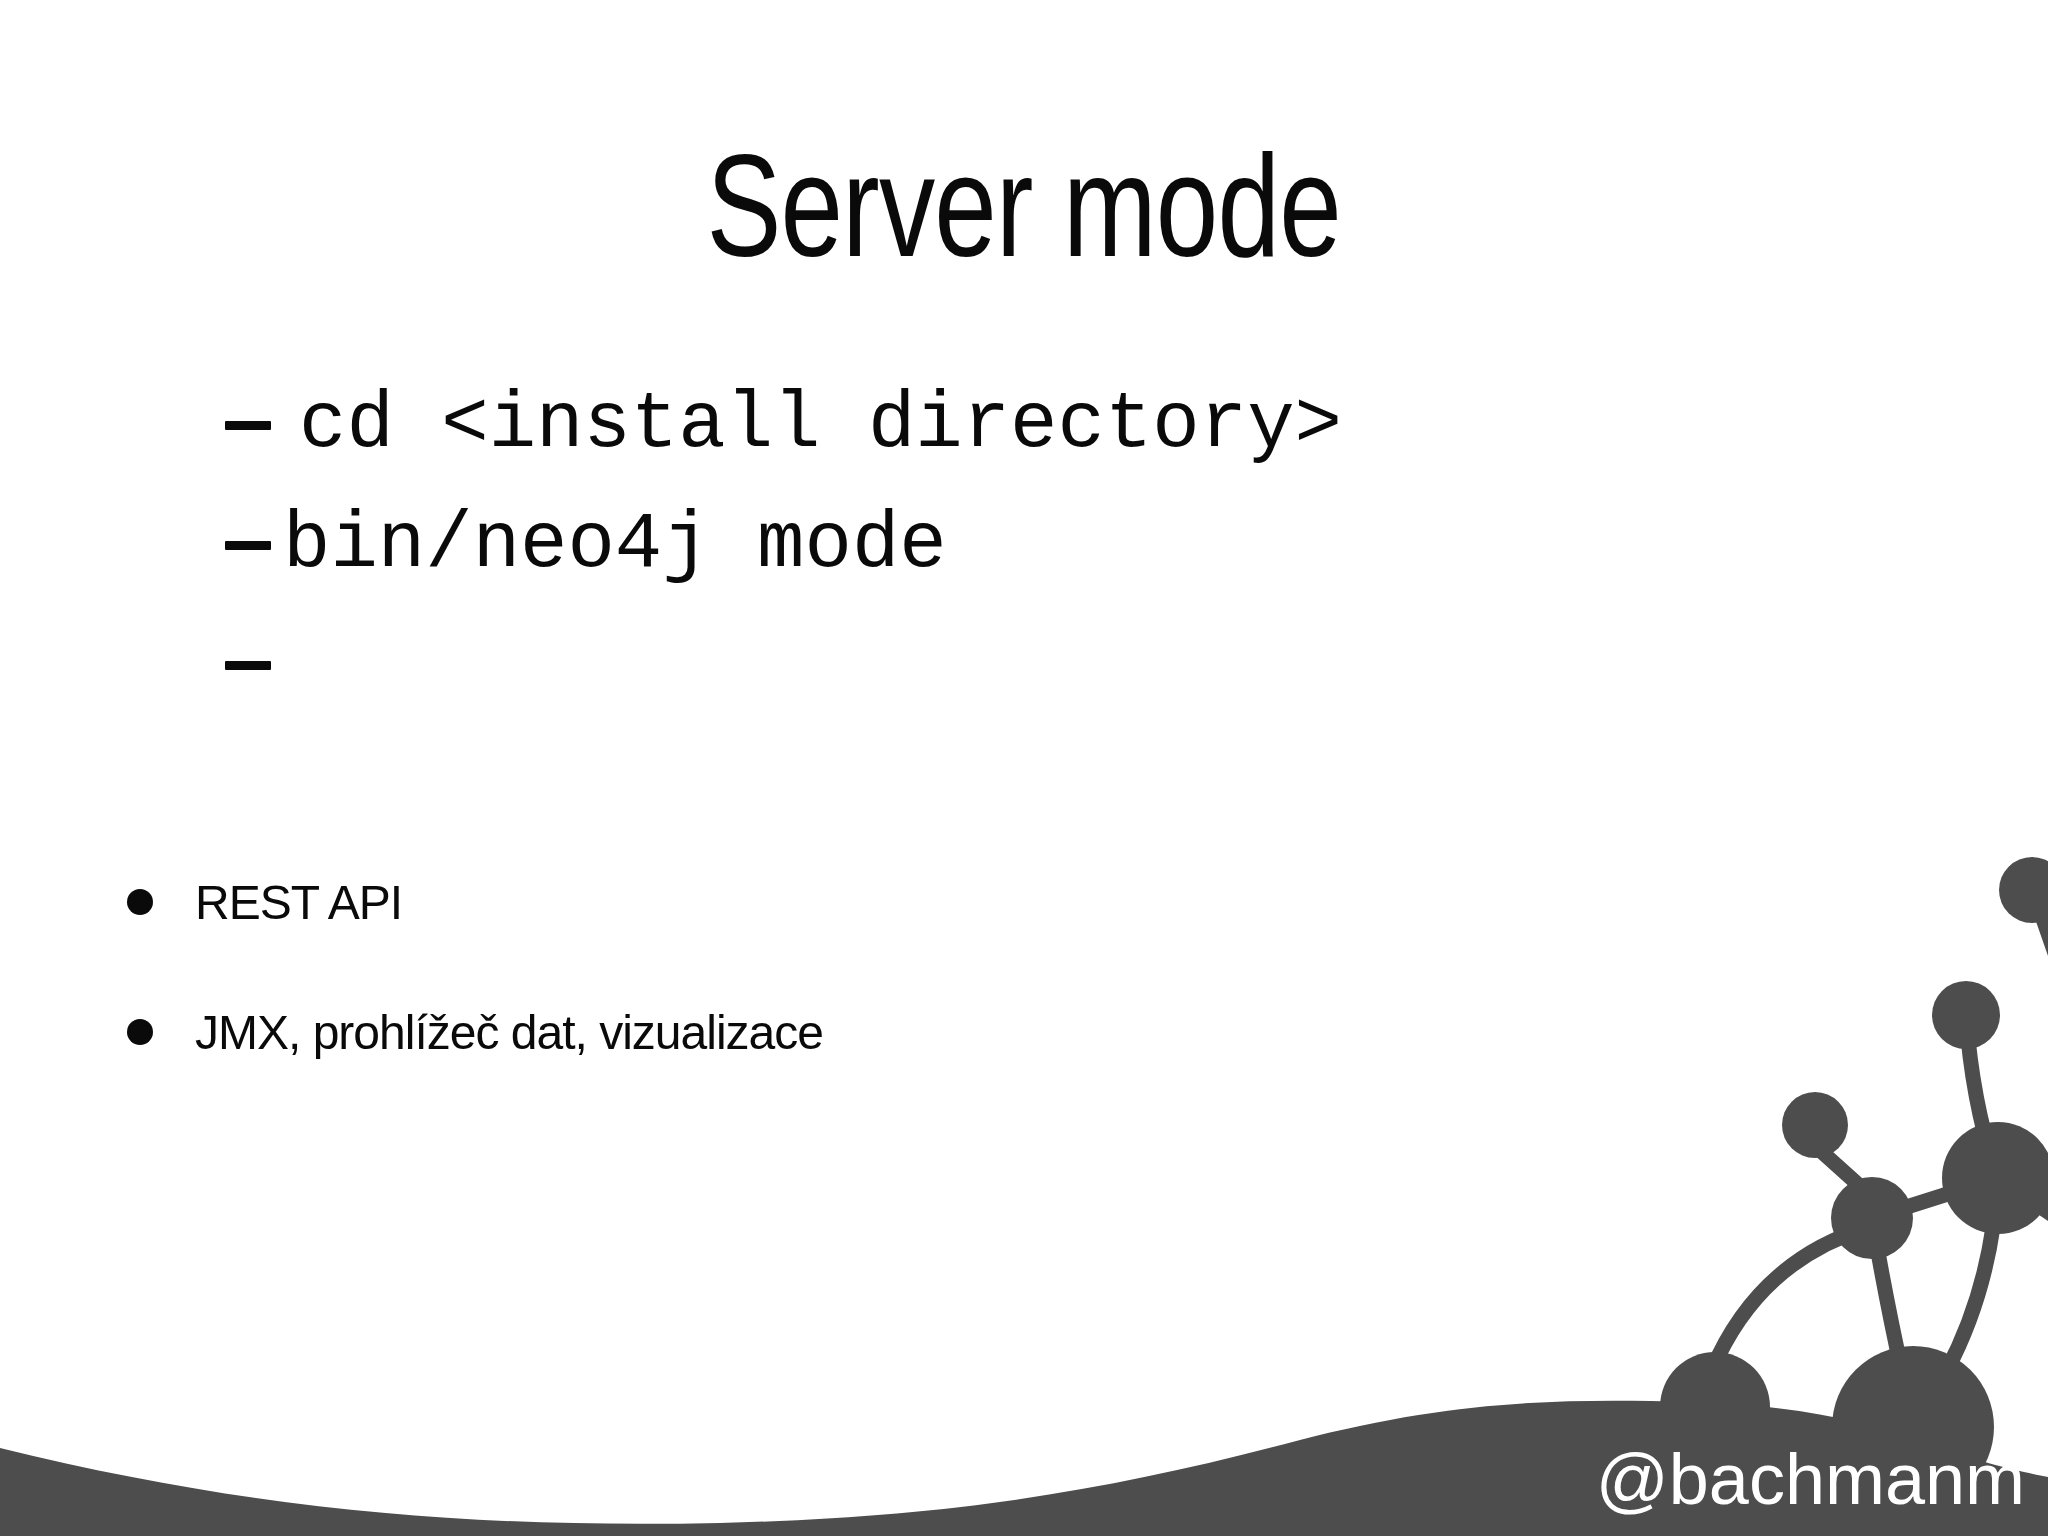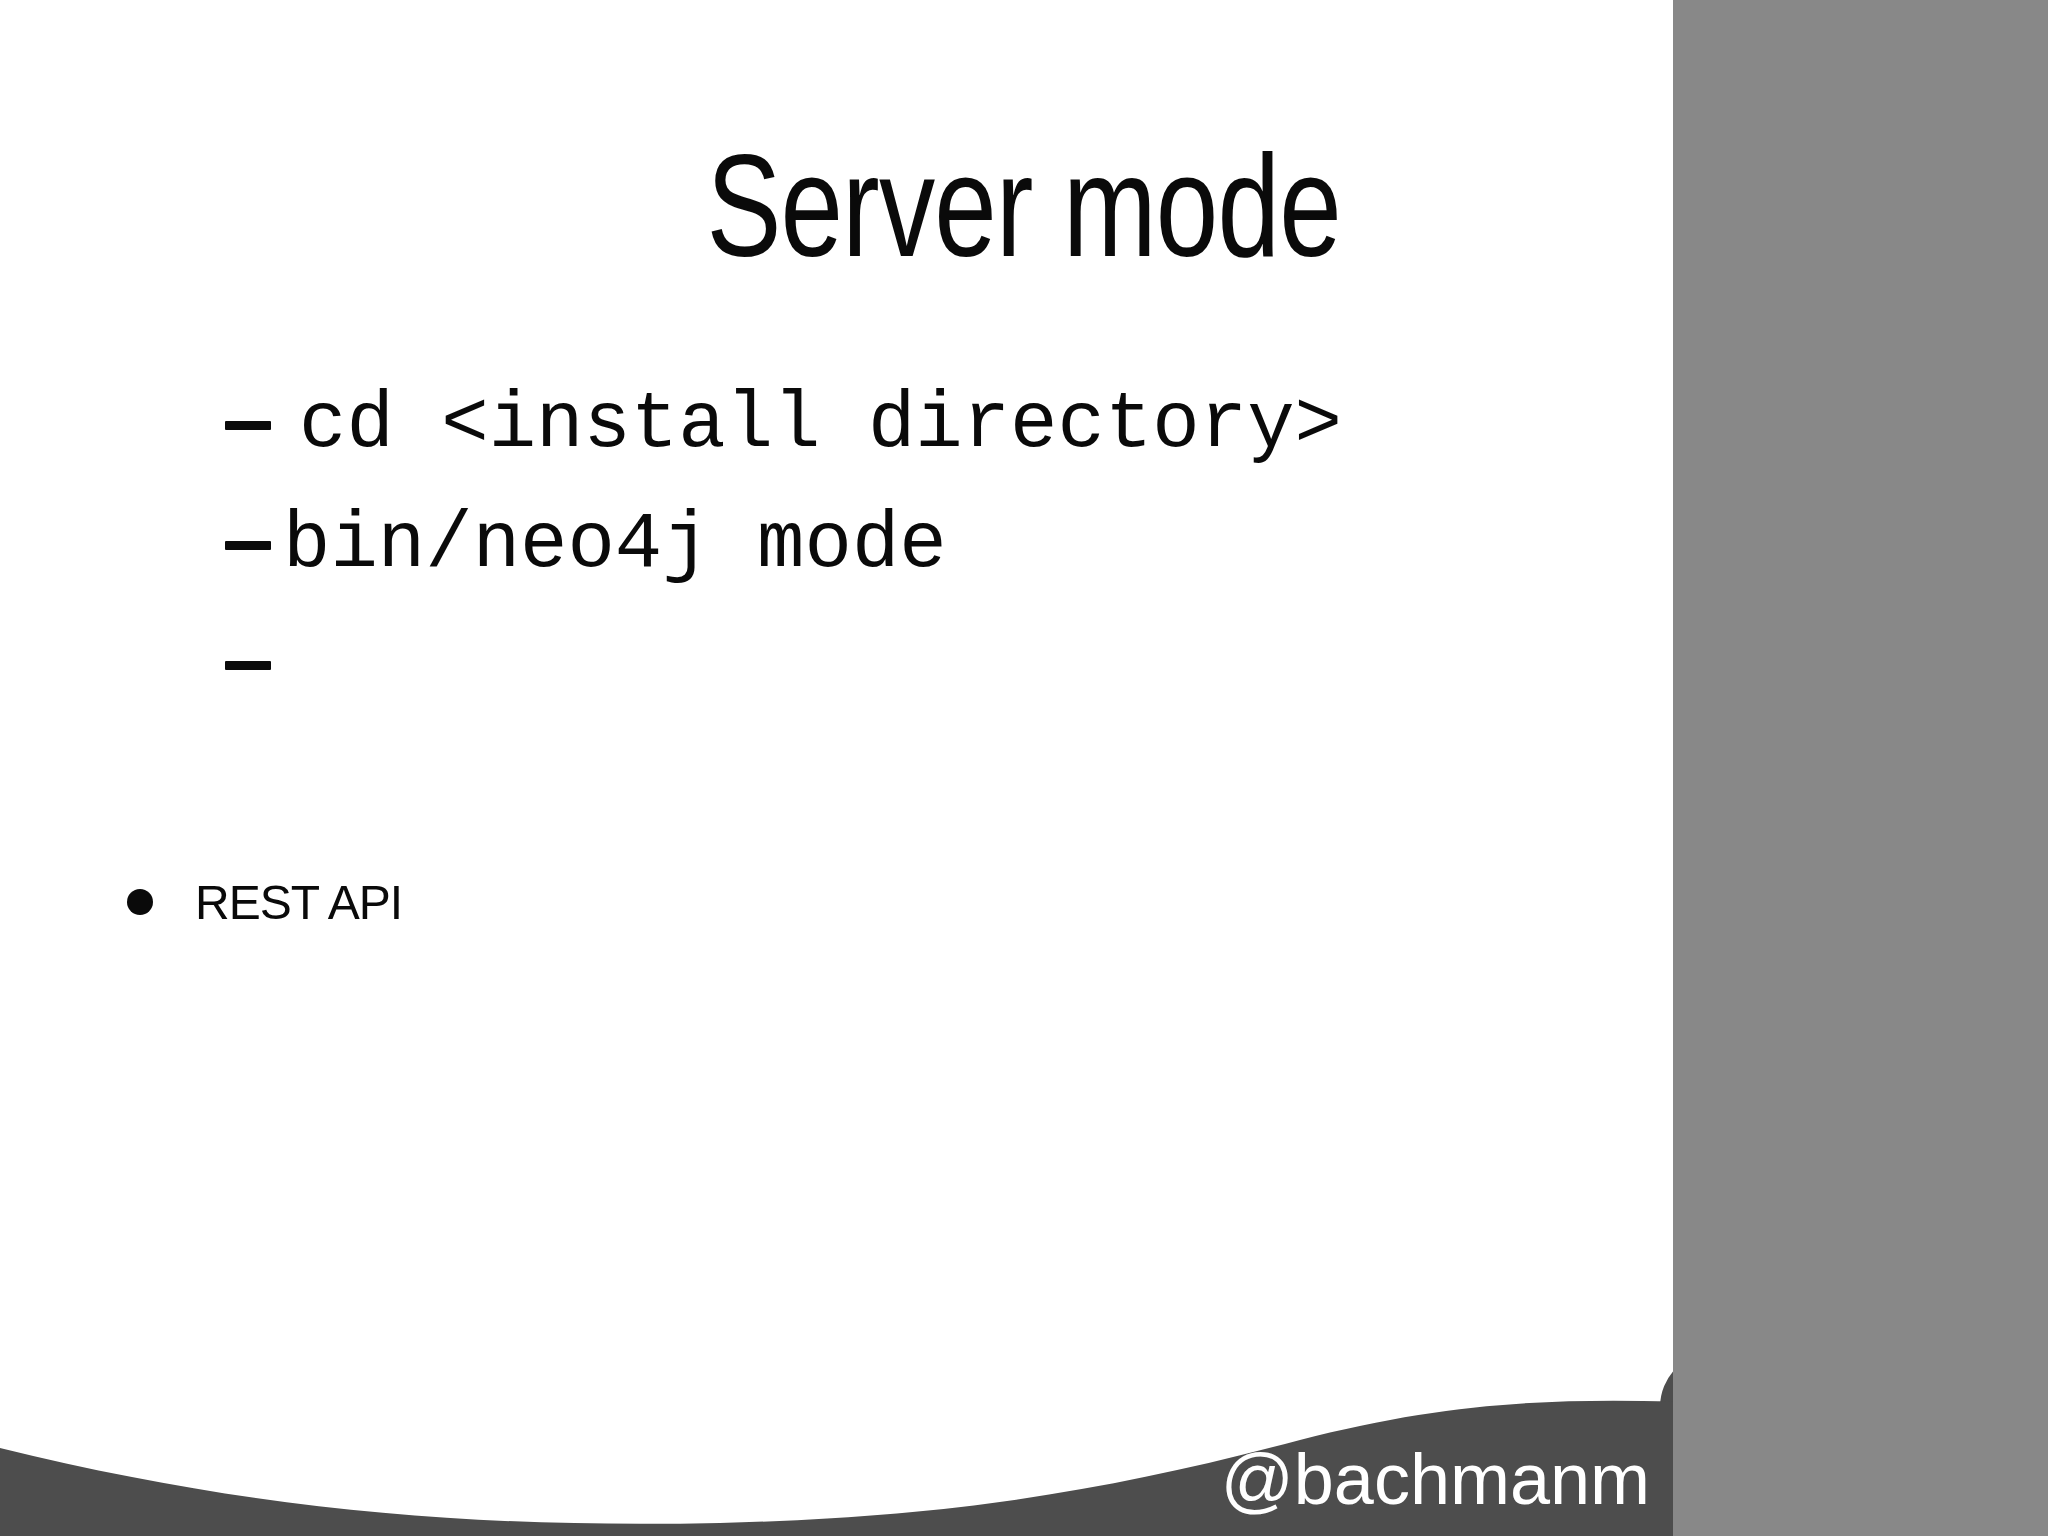--- a/index.html
+++ b/index.html
@@ -4,21 +4,21 @@
 <style>
   :root{
     --bg:#ffffff;
     --ink:#0a0a0a;
     --wave:#4d4d4d;
     --handle:#ffffff;
   }
   html,body{margin:0;padding:0;background:#888;}
   #slide{
     position:relative;
-    width:1673px;height:1536px;
+    width:2048px;height:1536px;
     background:var(--bg,#fff);
     overflow:hidden;
     font-family:"Liberation Sans",sans-serif;
   }
   
   .title{
     position:absolute;left:0;top:128px;width:2048px;
     margin:0;text-align:center;
     font-size:144px;line-height:158px;font-weight:400;
     color:var(--ink,#000);
@@ -91,20 +91,24 @@
     </div>
     <div class="code-row">
       <span class="dash"></span>
     </div>
   </div>
 
   <div class="bullet-row b1">
     <span class="dot"></span>
     <span class="bullet-text">REST API</span>
   </div>
+  <div class="bullet-row b2">
+    <span class="dot"></span>
+    <span class="bullet-text">JMX, prohlížeč dat, vizualizace</span>
+  </div>
 
   <svg id="deco" width="2048" height="1536" viewBox="0 0 2048 1536" aria-hidden="true">
 
     <g>
       <line class="g-stroke" x1="1822" y1="1152" x2="1862" y2="1188"></line>
       <line class="g-stroke" x1="1872" y1="1218" x2="1998" y2="1178"></line>
       <path class="g-stroke" d="M1966,1015 Q1972,1100 1995,1170"></path>
       <path class="g-stroke" d="M1872,1218 Q1886,1300 1902,1372"></path>
       <path class="g-stroke" d="M1998,1178 Q1992,1285 1947,1370"></path>
       <path class="g-stroke" d="M1866,1228 Q1758,1262 1712,1370"></path>

